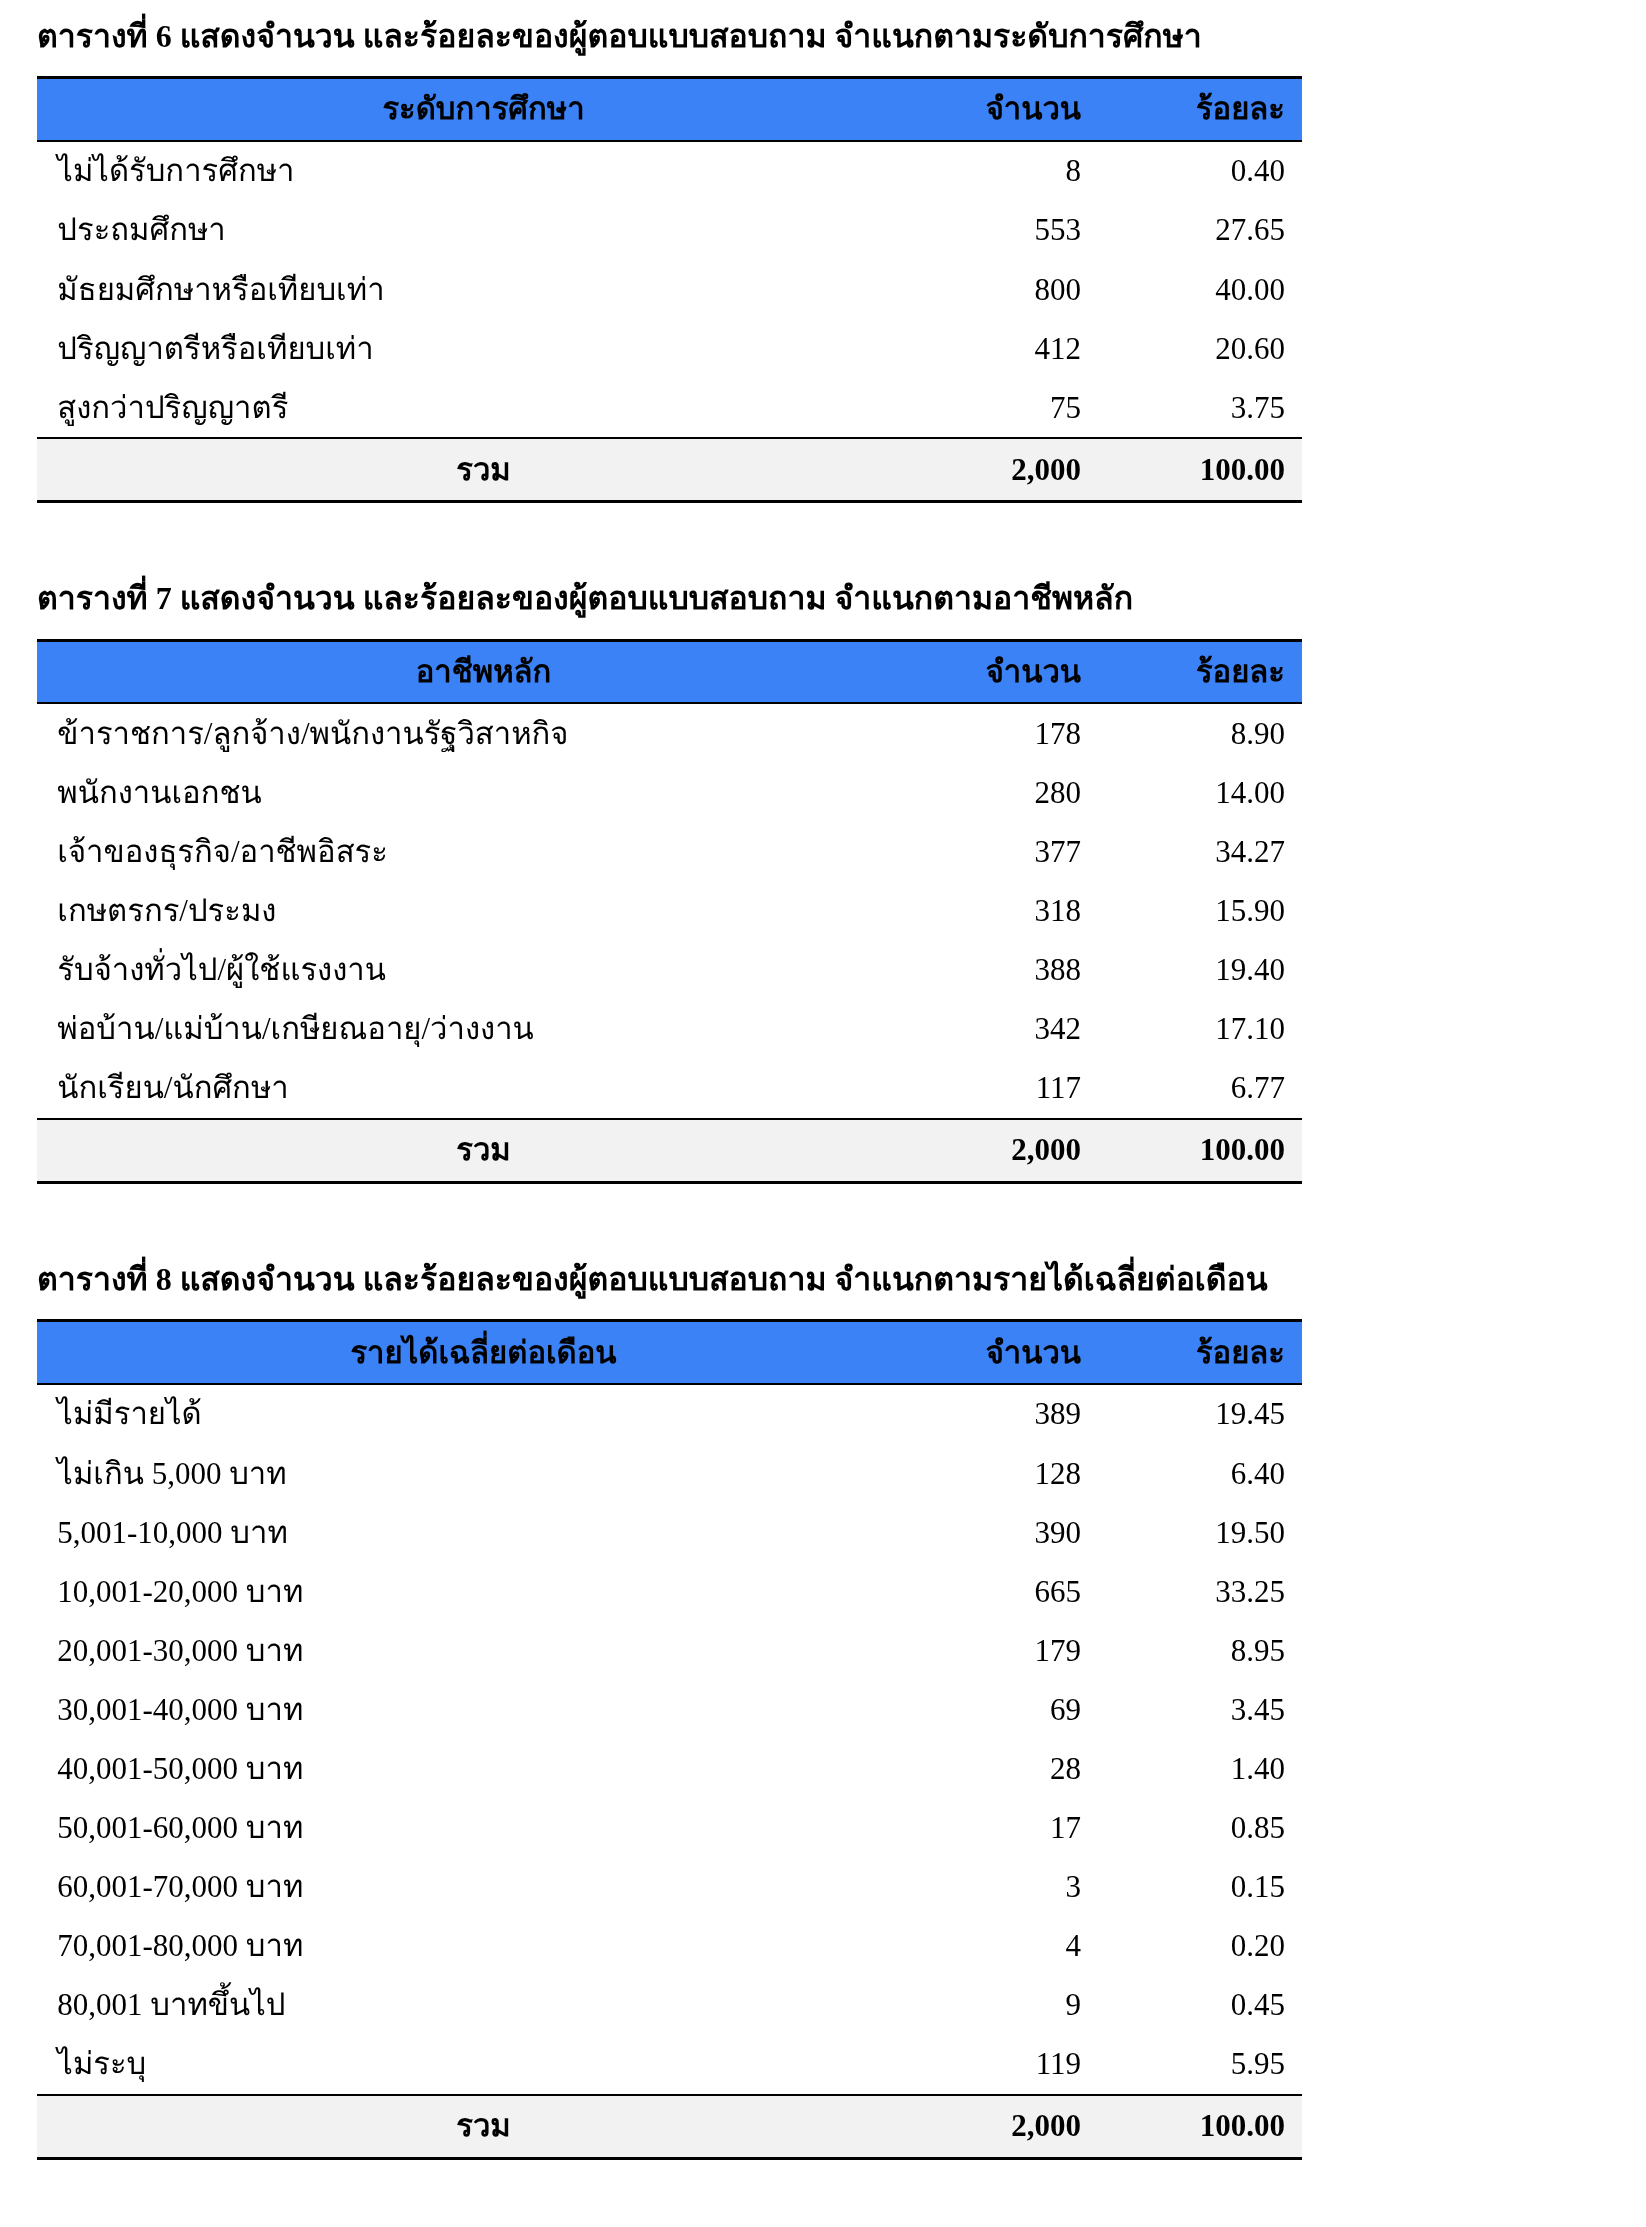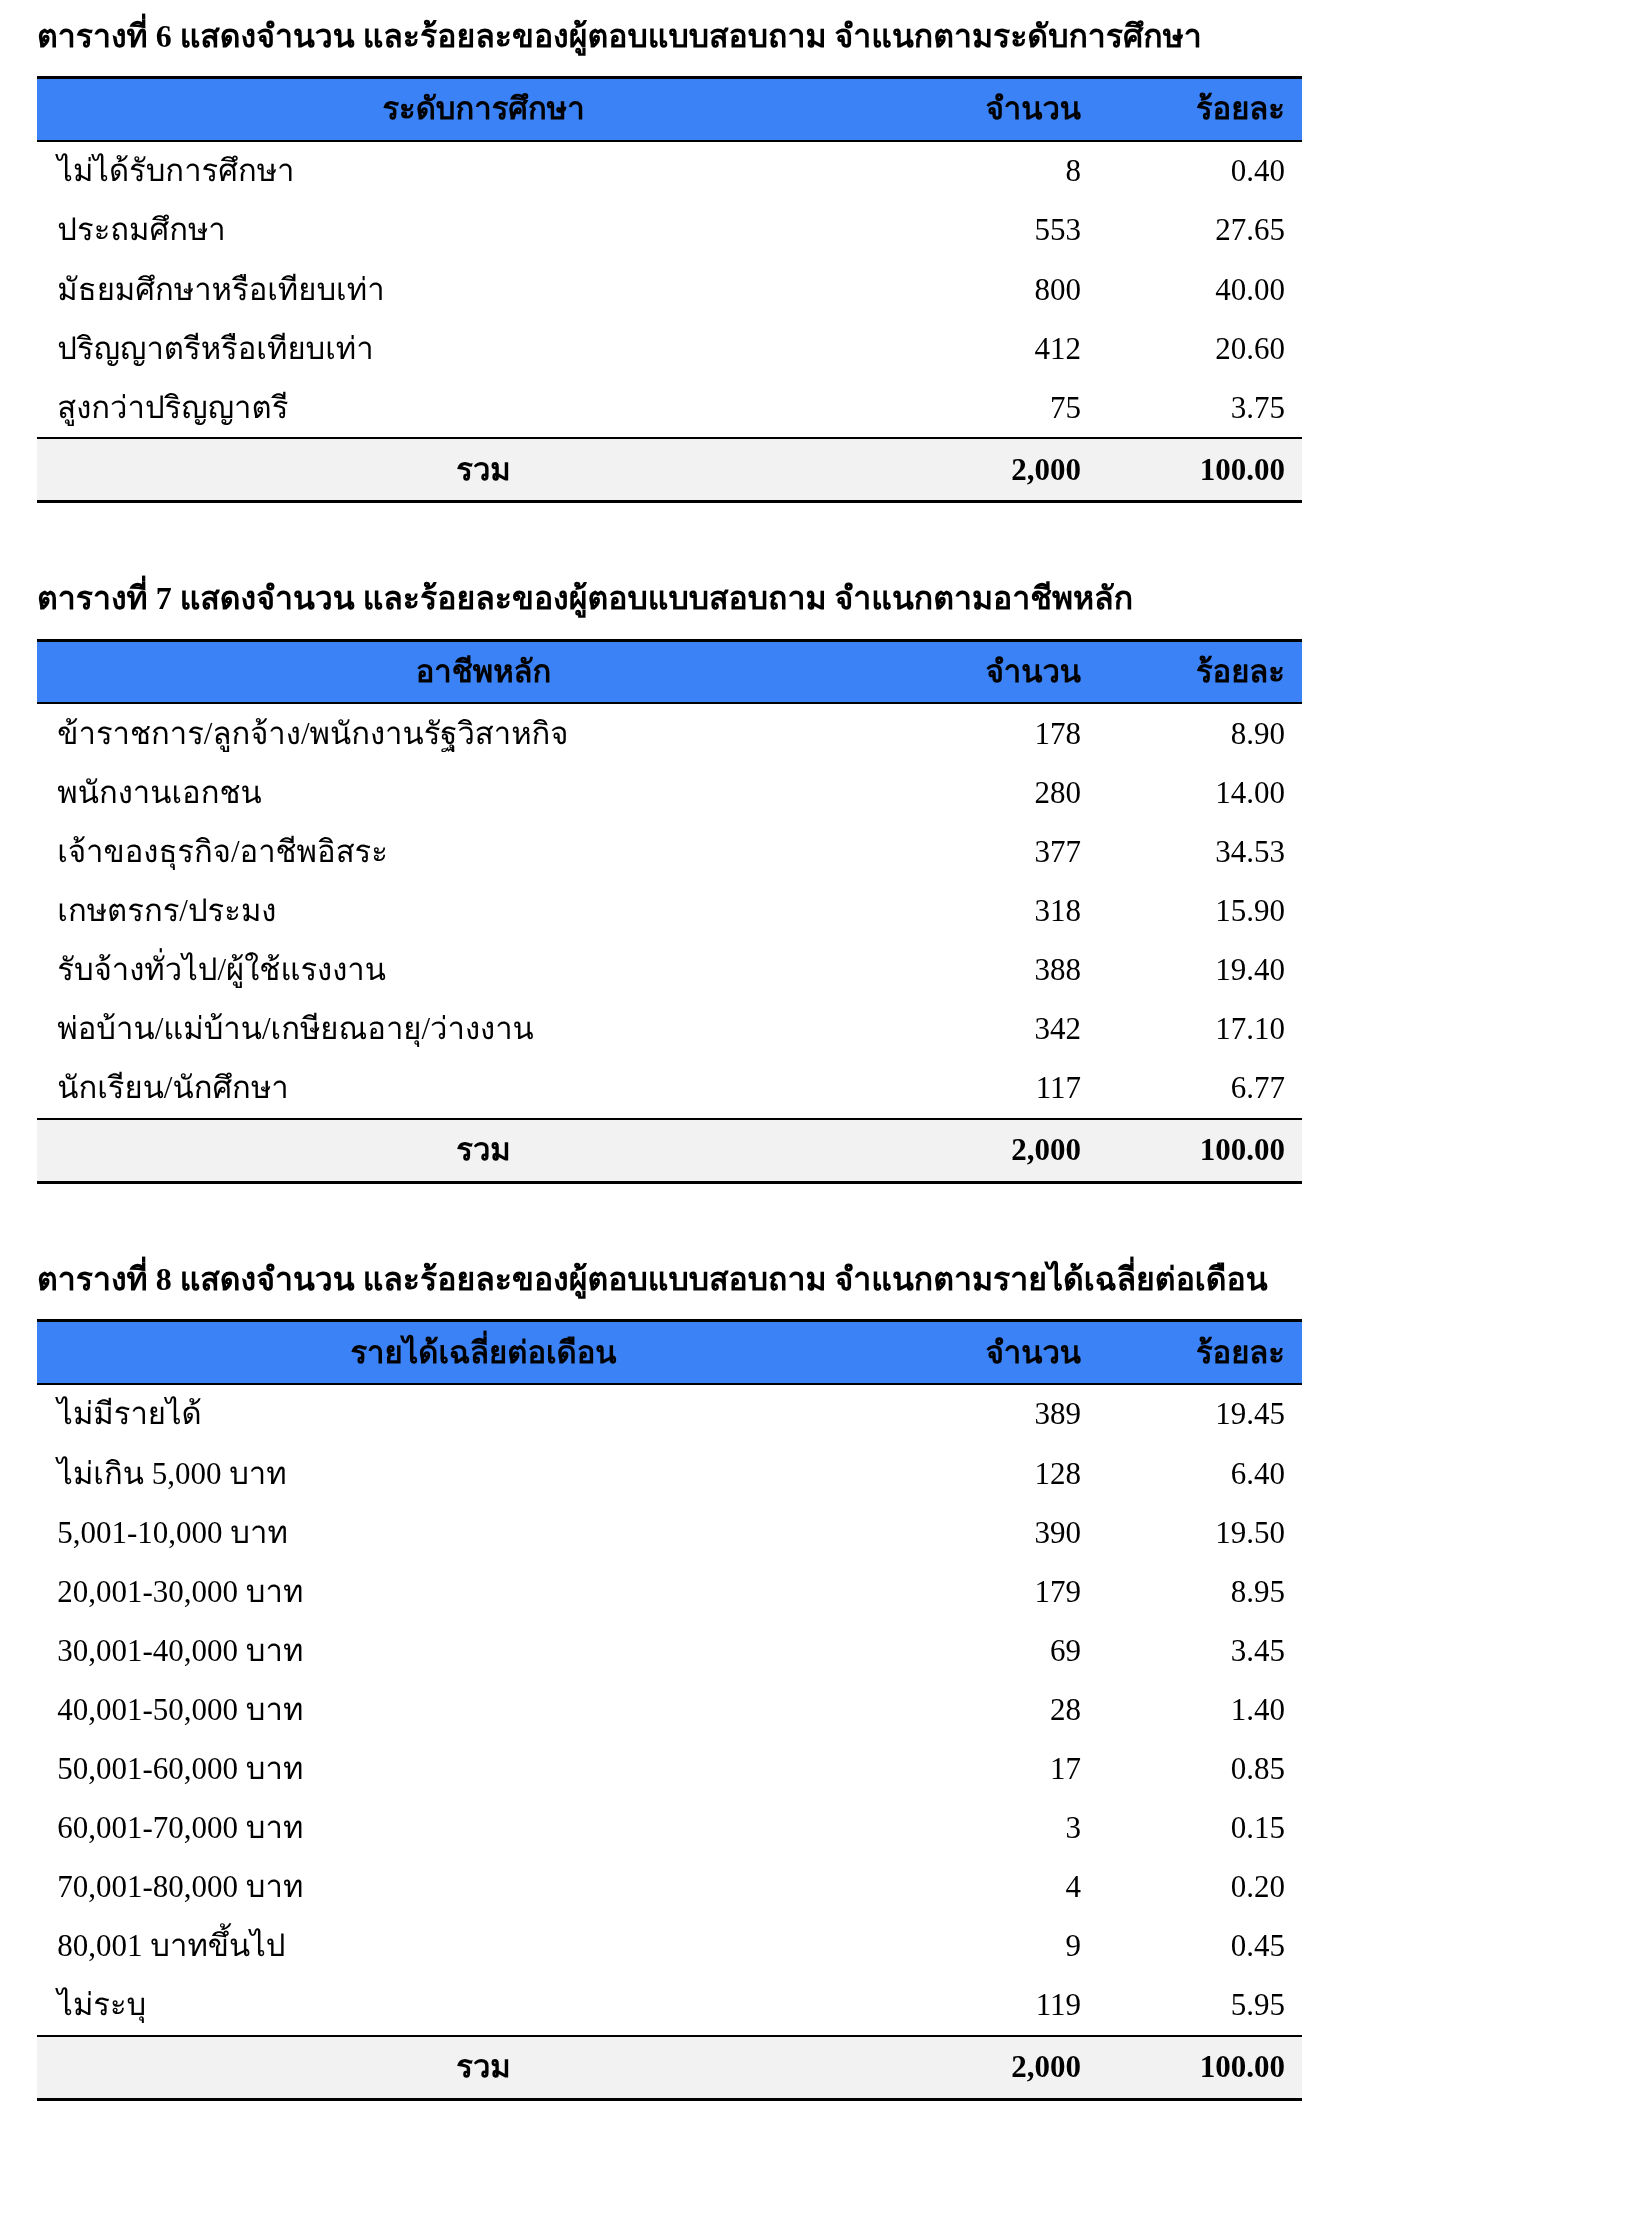--- a/index.html
+++ b/index.html
@@ -143,21 +143,21 @@
           <td class="c3">8.90</td>
         </tr>
           <tr class="body-row">
           <td class="c1">พนักงานเอกชน</td>
           <td class="c2">280</td>
           <td class="c3">14.00</td>
         </tr>
           <tr class="body-row">
           <td class="c1">เจ้าของธุรกิจ/อาชีพอิสระ</td>
           <td class="c2">377</td>
-          <td class="c3">34.53</td>
+          <td class="c3">34.27</td>
         </tr>
           <tr class="body-row">
           <td class="c1">เกษตรกร/ประมง</td>
           <td class="c2">318</td>
           <td class="c3">15.90</td>
         </tr>
           <tr class="body-row">
           <td class="c1">รับจ้างทั่วไป/ผู้ใช้แรงงาน</td>
           <td class="c2">388</td>
           <td class="c3">19.40</td>
@@ -208,20 +208,25 @@
           <td class="c1">ไม่เกิน 5,000 บาท</td>
           <td class="c2">128</td>
           <td class="c3">6.40</td>
         </tr>
           <tr class="body-row">
           <td class="c1">5,001-10,000 บาท</td>
           <td class="c2">390</td>
           <td class="c3">19.50</td>
         </tr>
           <tr class="body-row">
+          <td class="c1">10,001-20,000 บาท</td>
+          <td class="c2">665</td>
+          <td class="c3">33.25</td>
+        </tr>
+          <tr class="body-row">
           <td class="c1">20,001-30,000 บาท</td>
           <td class="c2">179</td>
           <td class="c3">8.95</td>
         </tr>
           <tr class="body-row">
           <td class="c1">30,001-40,000 บาท</td>
           <td class="c2">69</td>
           <td class="c3">3.45</td>
         </tr>
           <tr class="body-row">

